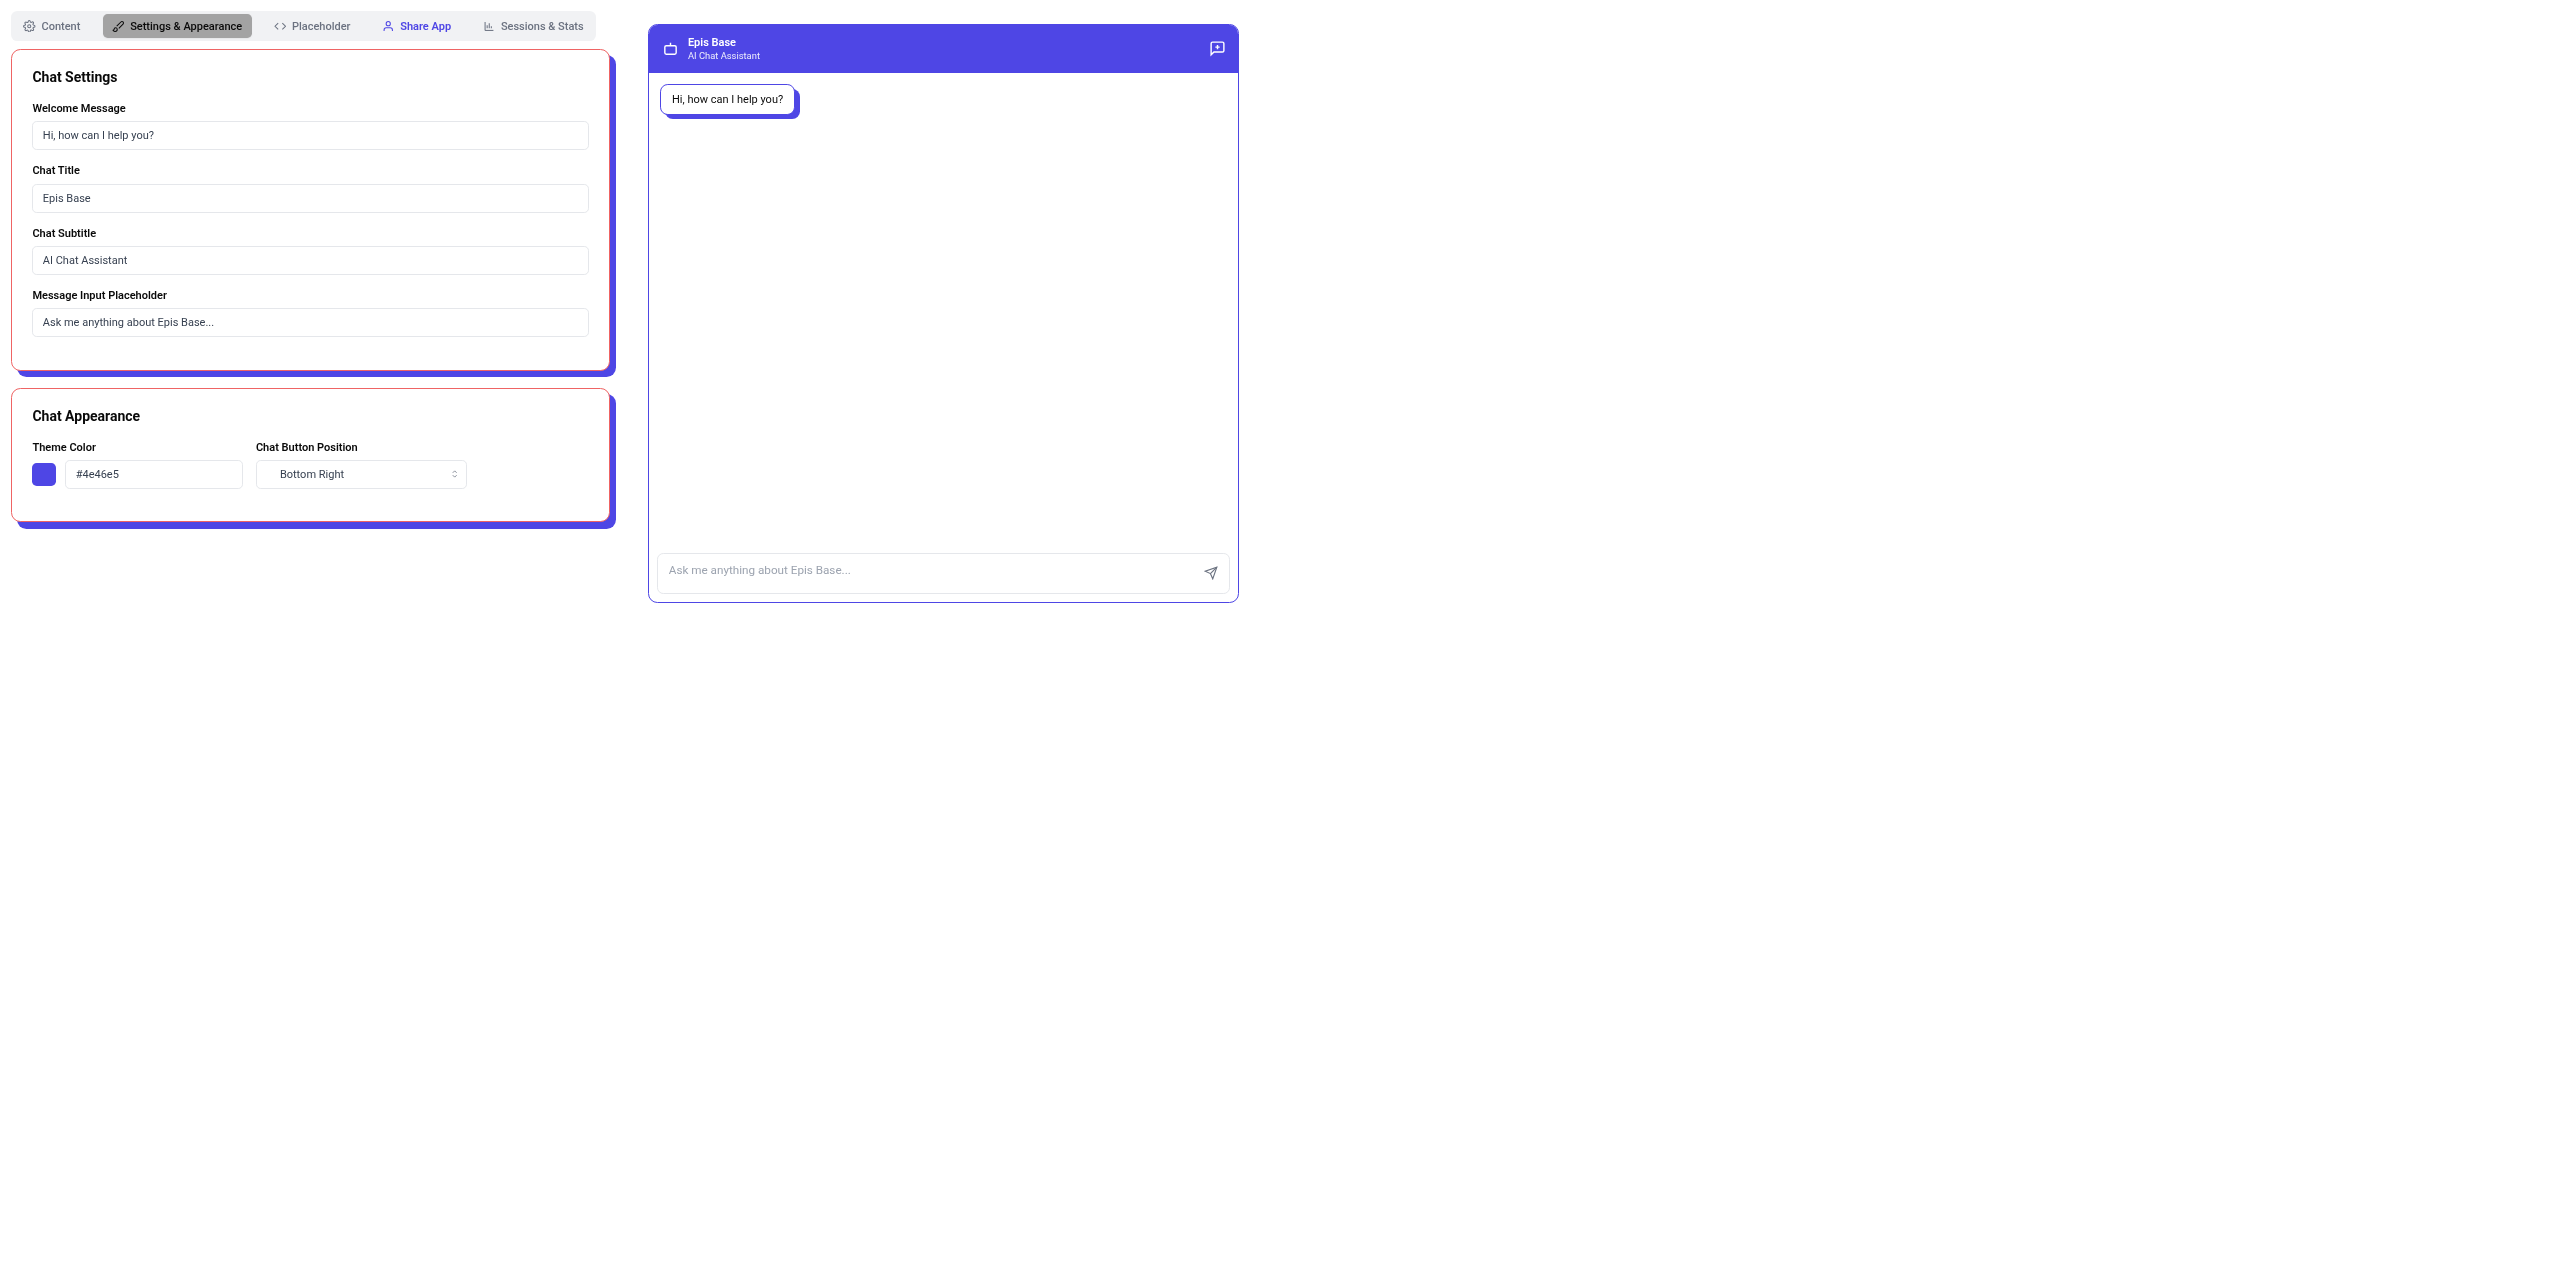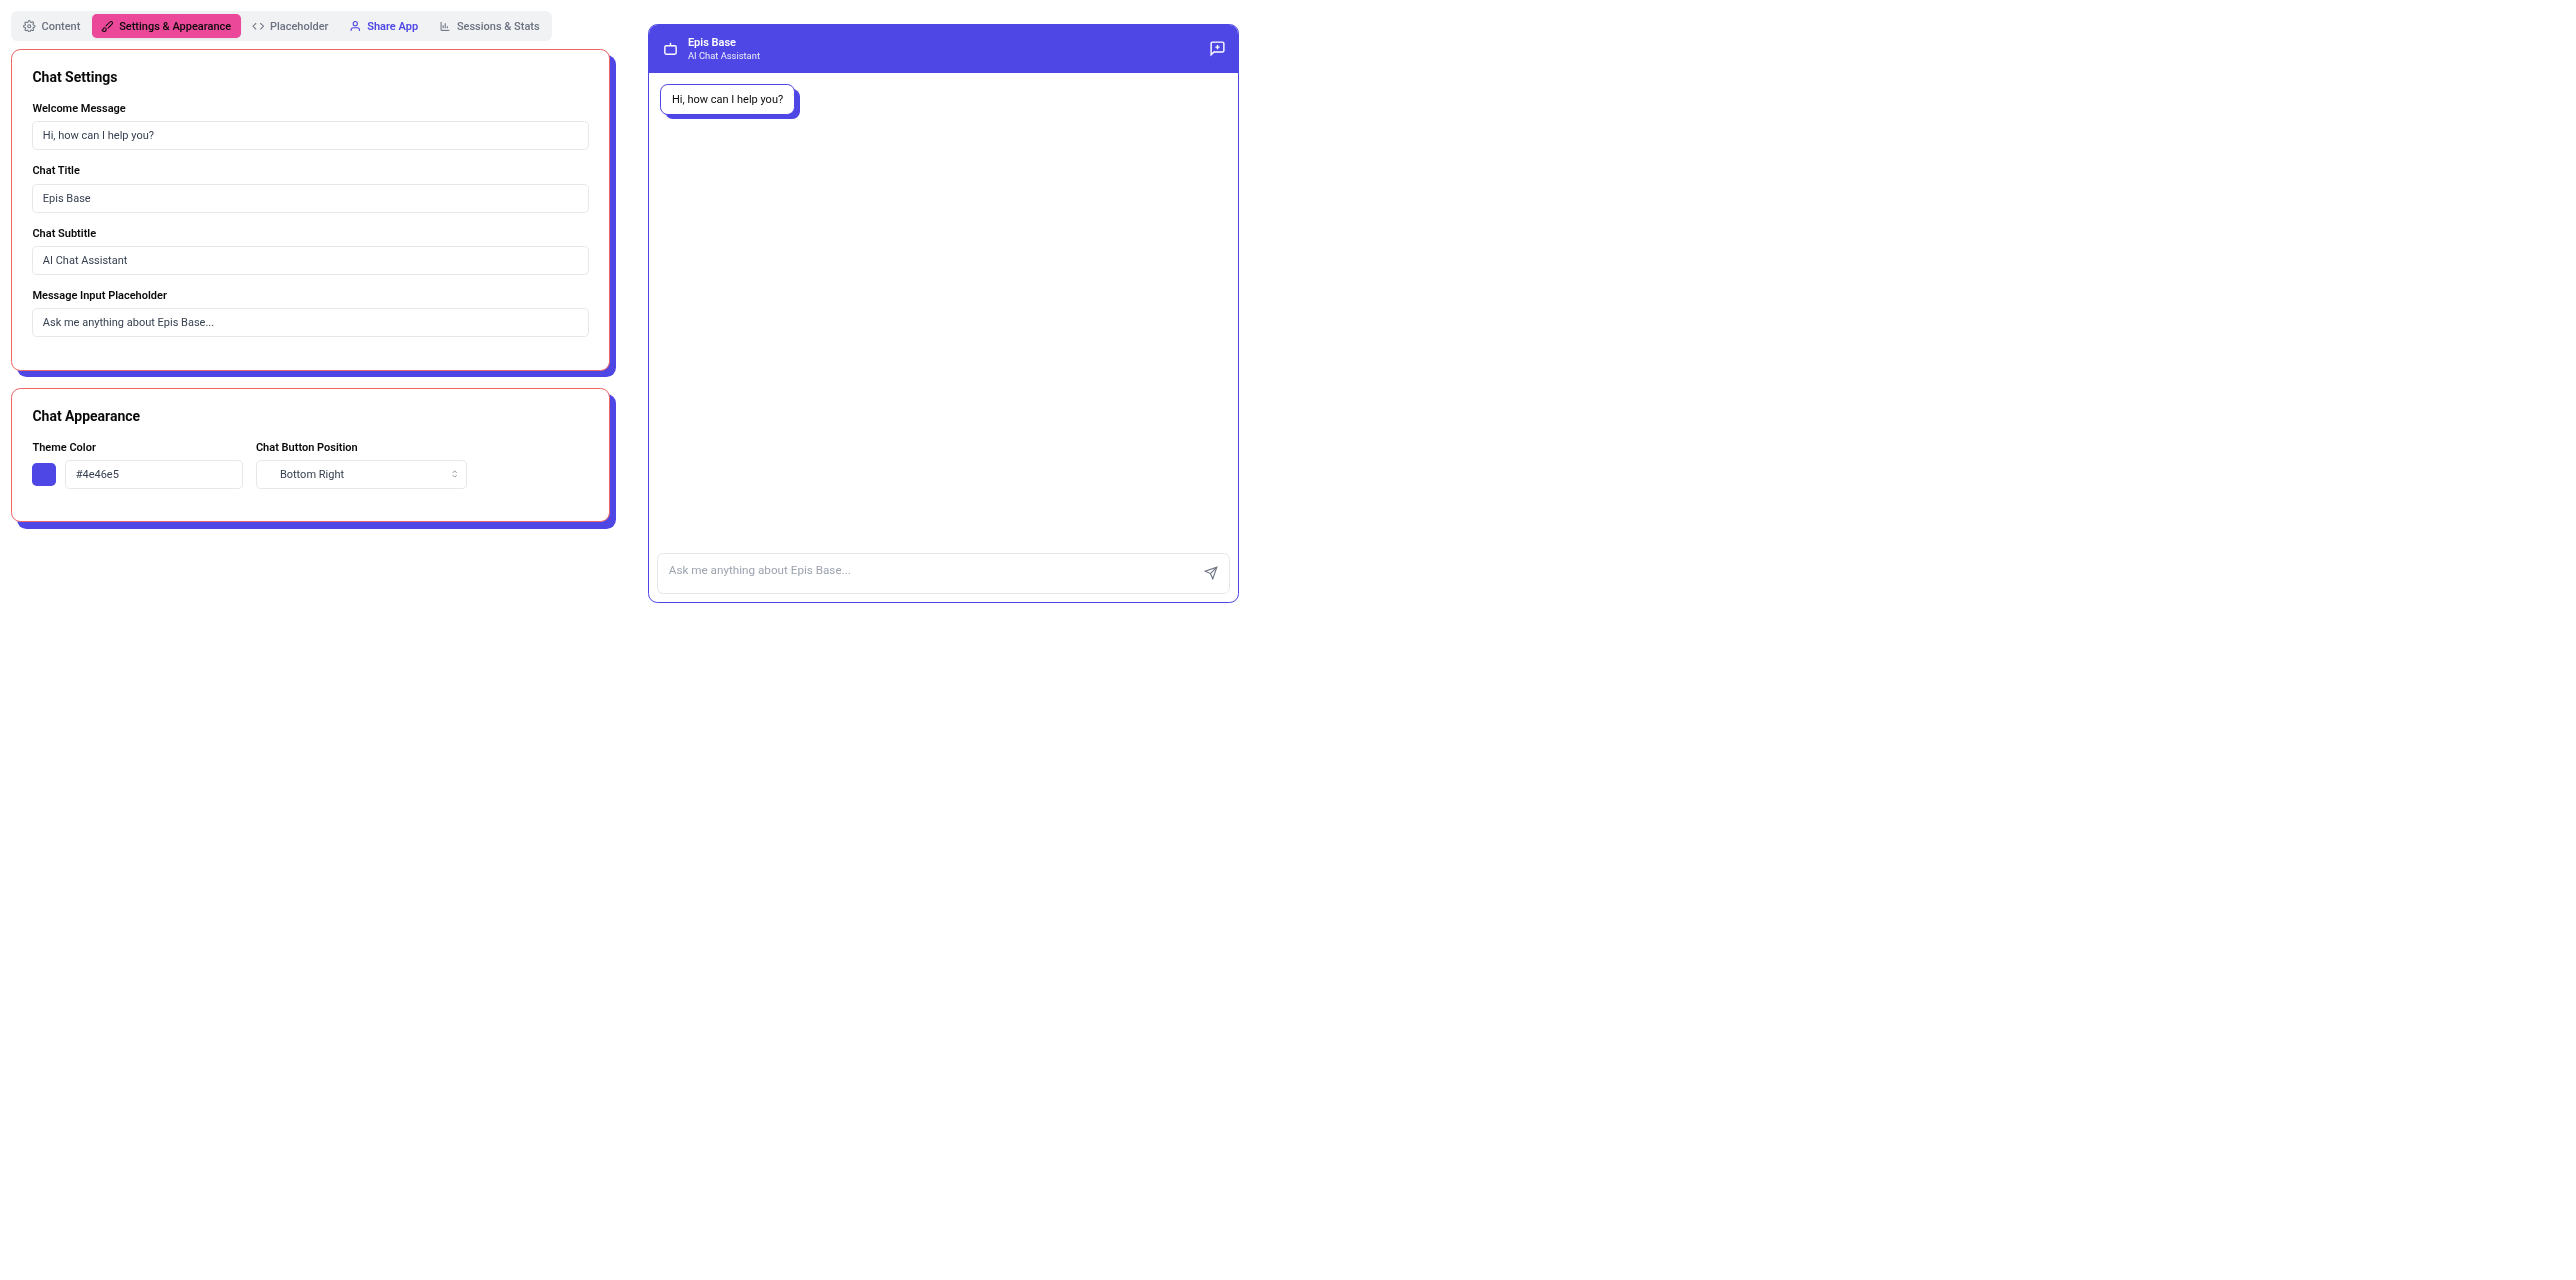--- a/index.html
+++ b/index.html
@@ -24,38 +24,38 @@
       max-width: 599px;
     }
     .right-col {
       flex: 1;
       max-width: 591px;
       padding-top: 12.5px;
     }
     
     .tab-bar {
       display: inline-flex;
-      gap: 2px;
+      gap: 13px;
       background: #f1f2f4;
       border-radius: 6.3px;
       padding: 3.1px;
       margin-bottom: 7.8px;
     }
     .tab {
       display: inline-flex;
       align-items: center;
       gap: 5.5px;
       padding: 5.5px 9.4px;
       border-radius: 4.7px;
       color: #6b7280;
       font-weight: 500;
       cursor: pointer;
     }
     .tab.active {
-      background: #ec4899;
+      background: #a3a3a3;
       color: #0a0a0a;
       box-shadow: 0 0.8px 1.6px rgba(0,0,0,0.05);
     }
     .tab.share {
       color: #4e46e5;
       font-weight: 600;
       text-align: center;
     }
     .tab svg {
       width: 12.5px;

